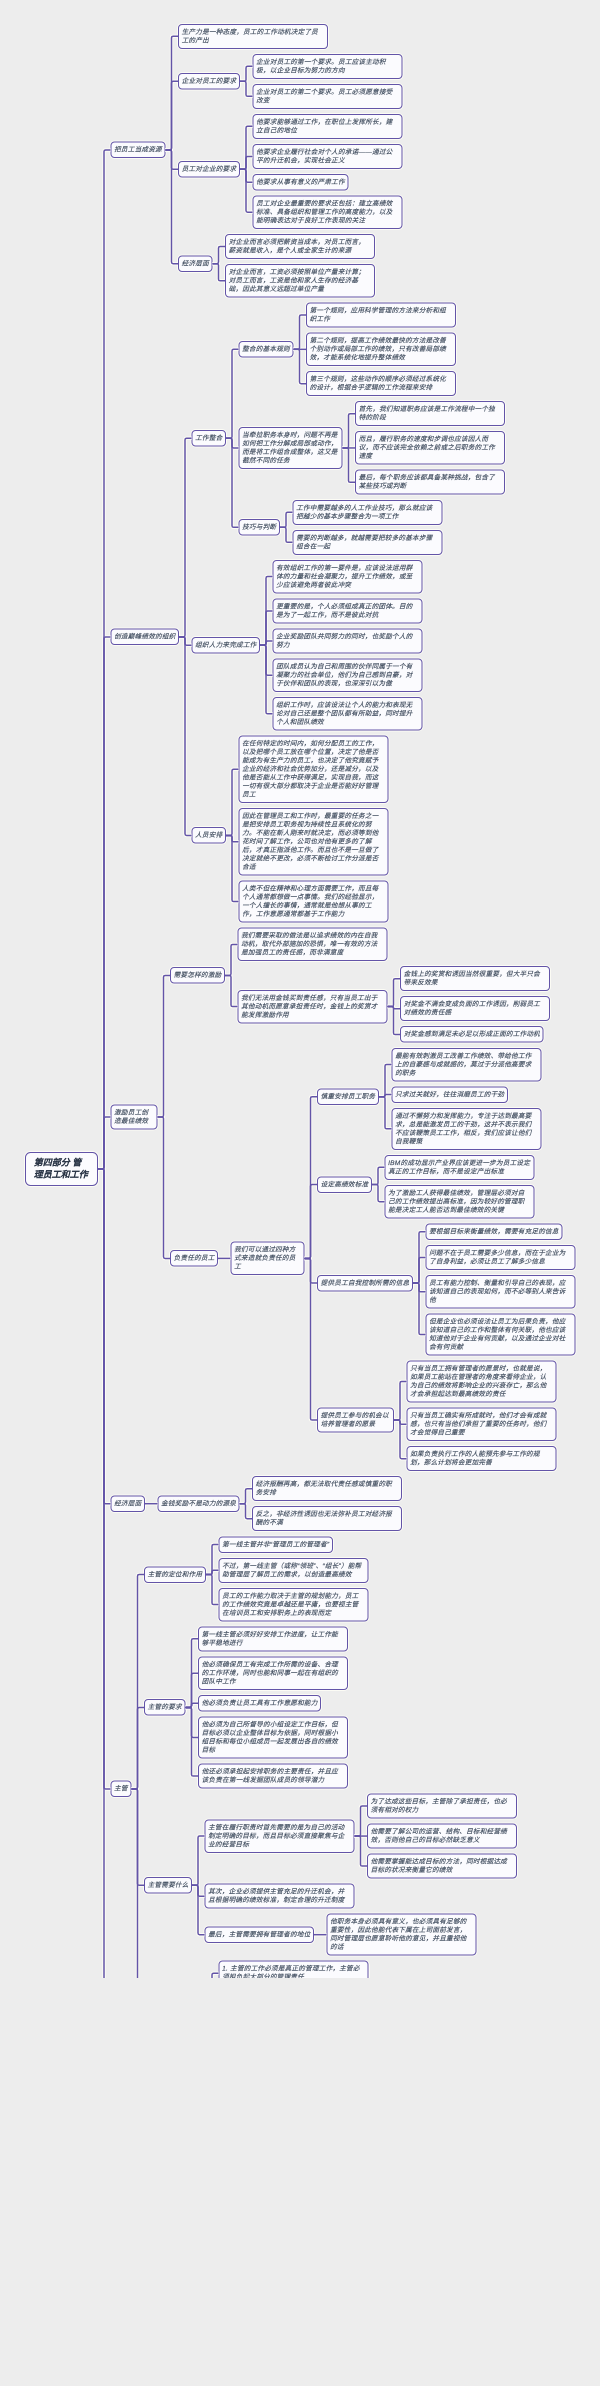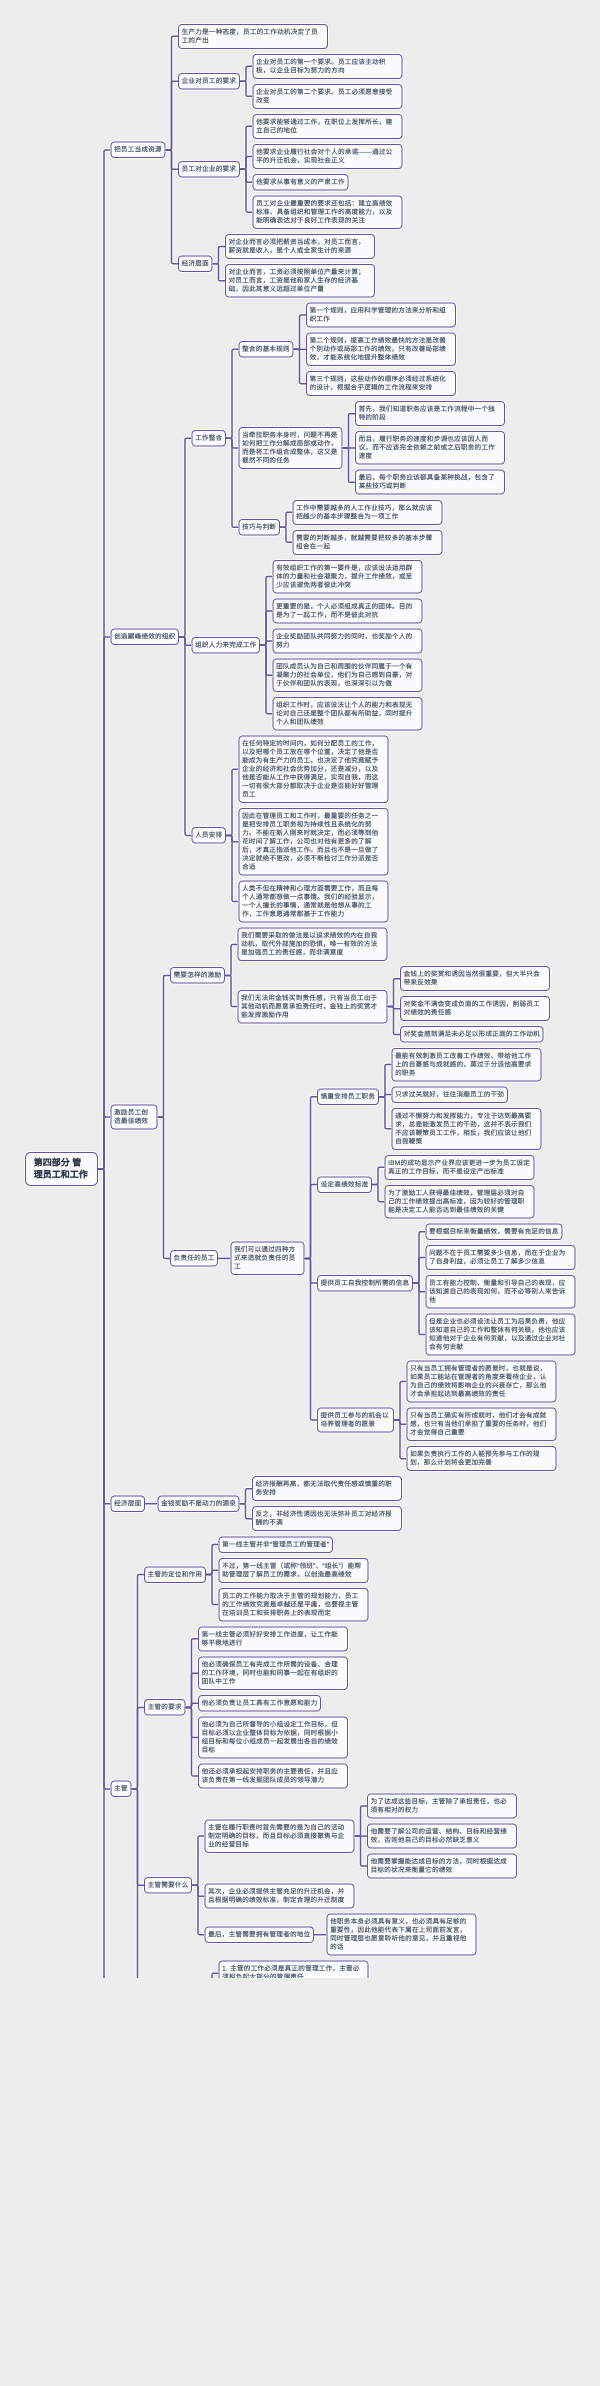--- a/index.html
+++ b/index.html
@@ -1,21 +1,21 @@
 <!DOCTYPE html>
 <html lang="zh-CN"><head>
 <meta charset="utf-8">
 <style>
   html,body{margin:0;padding:0;-webkit-font-smoothing:antialiased;}
   body{
     width:600px;height:2386px;background:#ededed;
     font-family:"Liberation Sans",sans-serif;
     overflow:hidden;
   }
-  #canvas{position:relative;width:600px;height:1978px;overflow:hidden;}
+  #canvas{position:relative;width:600px;height:1978px;overflow:hidden;font-style:italic;}
   #stage{position:absolute;left:0;top:0;width:1200px;height:4772px;
          transform:scale(0.5);transform-origin:0 0;}
   svg#links{position:absolute;left:0;top:0;width:1200px;height:4772px;pointer-events:none;z-index:5;}
   svg#links path{fill:none;stroke:#6354a8;stroke-width:3;}
   svg#links path.halo{stroke:#fcfcf5;stroke-width:7;}
   .node{
     position:absolute;box-sizing:border-box;display:inline-block;
     background:#fbfbfe;border:2.6px solid #6354a8;border-radius:8px;box-shadow:0 0 0 2px #fcfcf5;
     color:#3d4a5c;font-size:13.2px;line-height:16.9px;letter-spacing:0.45px;
     padding:6.2px 5.24px;word-break:break-all;text-align:left;

